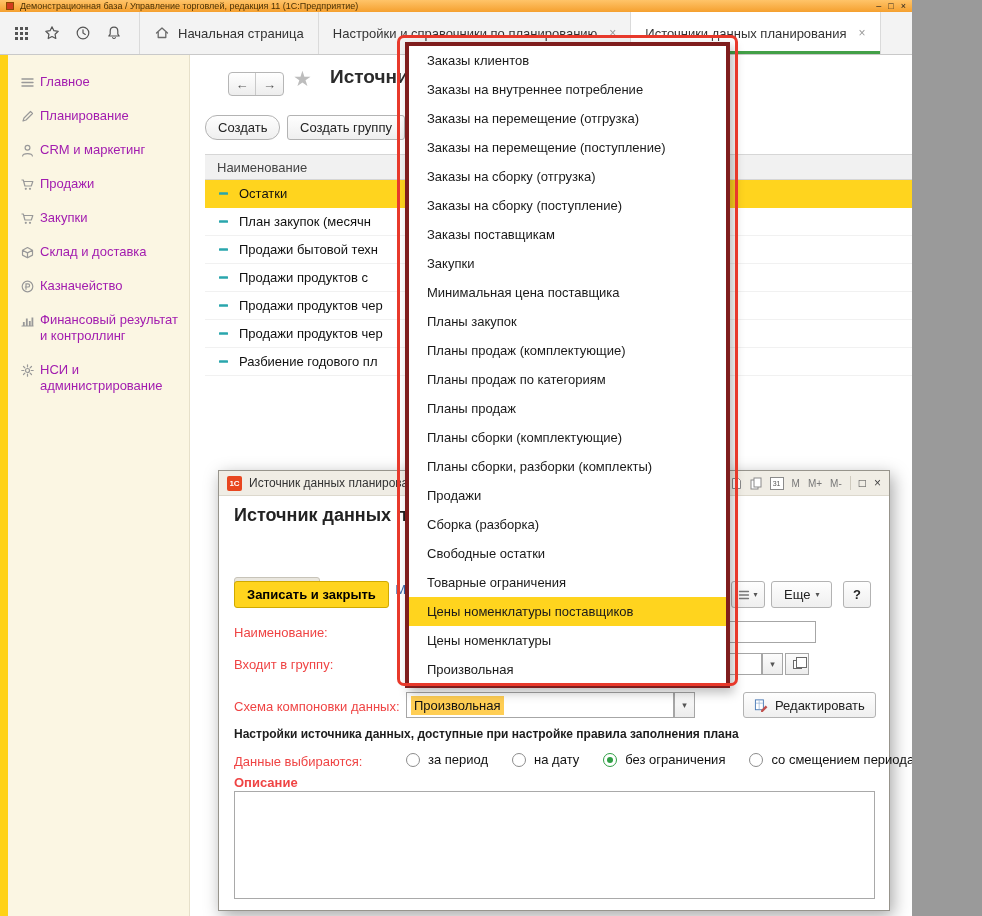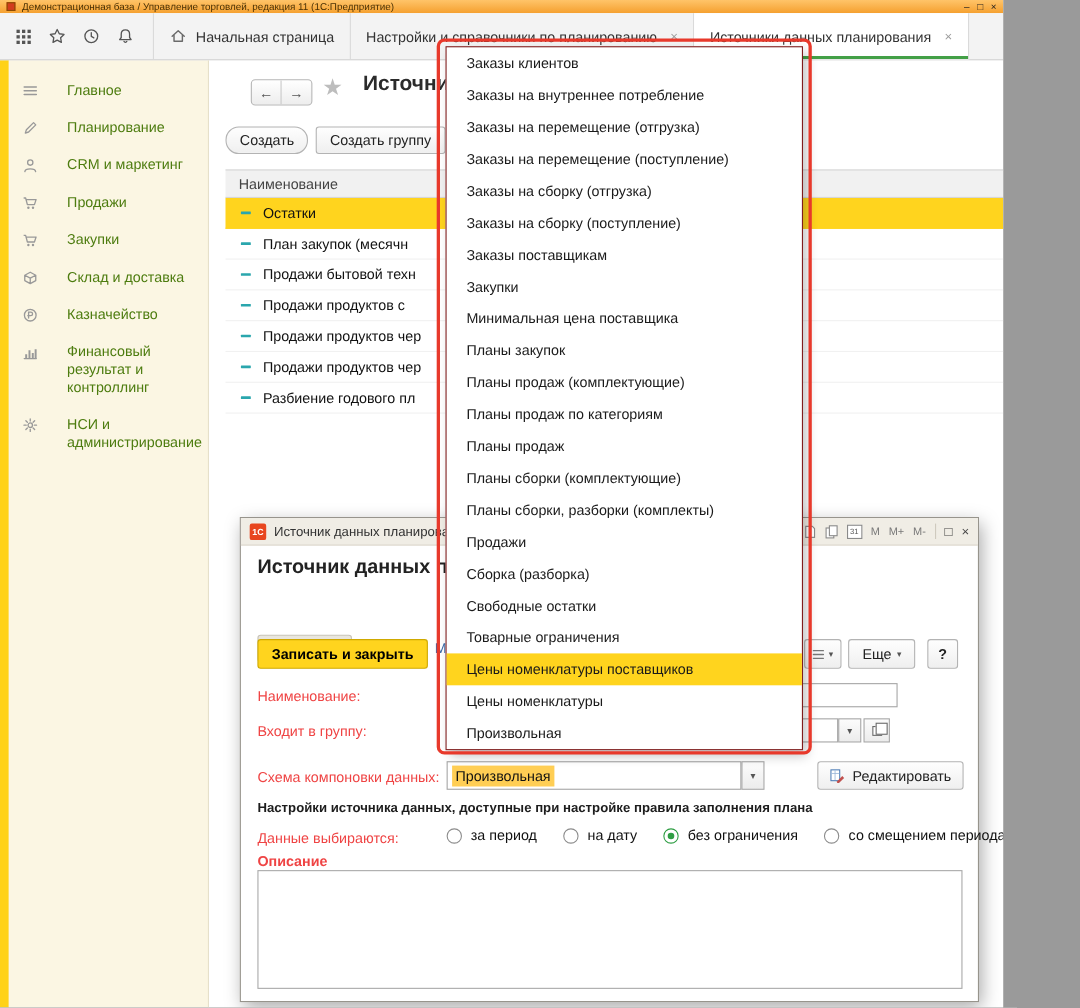--- a/index.html
+++ b/index.html
@@ -21,21 +21,21 @@
   .svcbtn { width:26px; height:26px; display:flex; align-items:center; justify-content:center; border-radius:3px; cursor:pointer; }
   .tab { display:flex; align-items:center; gap:8px; padding:0 14px; border-right:1px solid #dadada; color:#333; white-space:nowrap; cursor:pointer; }
   .tab.first { border-left:1px solid #dadada; }
   .tab.active { background:#fff; box-shadow:inset 0 -3px 0 #43a047; }
   .tabclose { color:#9a9a9a; font-size:12px; margin-left:4px; cursor:pointer; }
 
   
   .side-strip { position:absolute; left:0; top:55px; width:8px; bottom:0; background:#ffd216; }
   .sidebar { position:absolute; left:8px; top:55px; width:182px; bottom:0; background:#fbf6e3;
     border-right:1px solid #e6e0ca; padding-top:10px; }
-  .side-item { display:flex; align-items:flex-start; gap:26px; padding:9px 8px 9px 12px; color:#4d7c0f; line-height:16px; cursor:pointer; }
+  .side-item { display:flex; align-items:flex-start; gap:5px; padding:9px 8px 9px 12px; color:#a21caf; line-height:16px; cursor:pointer; }
   .side-item .icn { flex:none; margin-top:1px; }
 
   
   .main { position:absolute; left:190px; top:55px; right:0; bottom:0; background:#fff; }
   .navgroup { position:absolute; left:38px; top:17px; display:flex; border:1px solid #b6b6b6; border-radius:4px;
     overflow:hidden; background:linear-gradient(#fff,#ededed); }
   .navbtn { width:27px; height:22px; border:none; background:transparent; font-size:13px; color:#555; cursor:pointer; font-family:inherit; }
   .navbtn.bsep { border-right:1px solid #c9c9c9; }
   .fav-star { position:absolute; left:103px; top:12px; font-size:21px; color:#bdbdbd; cursor:pointer; }
   .page-title { position:absolute; left:140px; top:11px; font-size:19px; font-weight:bold; color:#2b2b2b; white-space:nowrap; }
@@ -98,21 +98,21 @@
   .radio-label { position:absolute; left:15px; top:283px; }
   .radios { position:absolute; left:187px; top:281px; display:flex; gap:24px; align-items:center; }
   .radio { display:flex; align-items:center; gap:8px; cursor:pointer; white-space:nowrap; }
   .rdot { width:14px; height:14px; border:1px solid #8c8c8c; border-radius:50%; background:#fff; position:relative; flex:none; }
   .radio.sel .rdot { border-color:#2f9e44; }
   .radio.sel .rdot::after { content:""; position:absolute; left:3px; top:3px; width:6px; height:6px; border-radius:50%; background:#2f9e44; }
   .desc-label { position:absolute; left:15px; top:304px; font-weight:bold; }
   .desc-area { position:absolute; left:15px; top:320px; width:641px; height:108px; border:1px solid #a9a9a9; resize:none; font-family:inherit; }
 
   
-  .dropdown { position:absolute; left:405px; top:42px; width:325px; background:#fff; border:1px solid #7f1d1d;
+  .dropdown { position:absolute; left:405px; top:42px; width:325px; background:#fff; border:4px solid #7f1d1d;
     box-shadow:4px 5px 10px rgba(0,0,0,.25); z-index:30; }
   .ditem { height:29px; line-height:29px; padding-left:18px; white-space:nowrap; overflow:hidden; color:#1a1a1a; cursor:pointer; }
   .ditem.sel { background:#ffd41e; }
   .red-frame { position:absolute; left:397px; top:35px; width:341px; height:651px; border:3px solid #e8392b;
     border-radius:7px; z-index:31; pointer-events:none; }
 
   svg { display:block; }
 </style>
 </head>
 <body>

